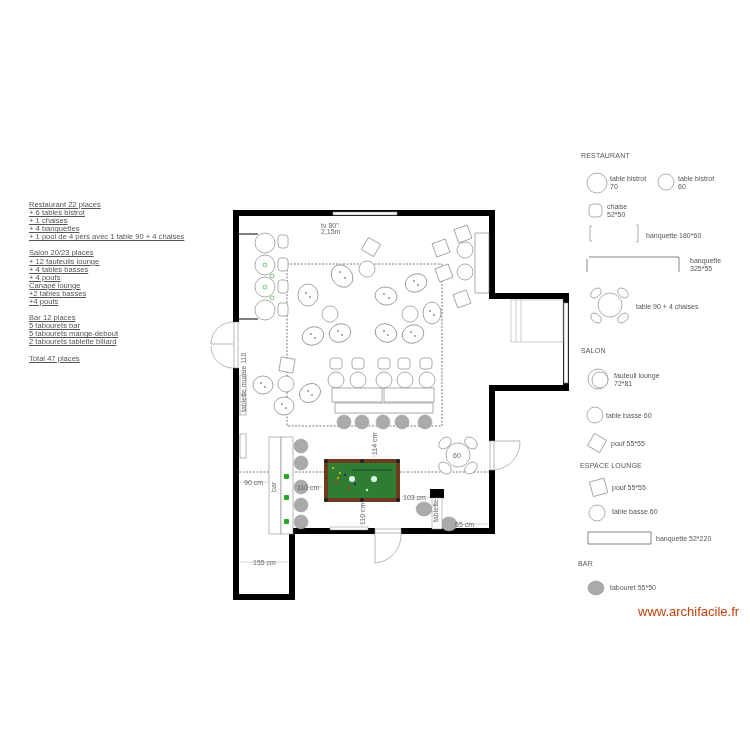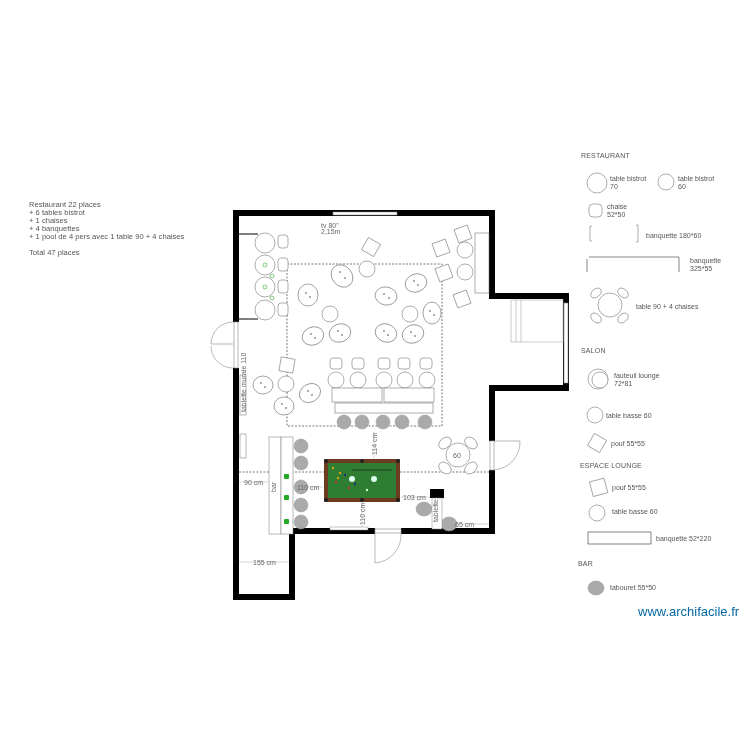--- a/index.html
+++ b/index.html
@@ -1,35 +1,50 @@
 <!DOCTYPE html>
 <html><head>
 <meta charset="utf-8">
 <style>
   html, body { margin:0; padding:0; background:#ffffff; }
   body { width:750px; height:750px; position:relative; overflow:hidden; font-family:"Liberation Sans", sans-serif; color:#555; }
   .notes { position:absolute; left:29px; top:201px; font-size:7.6px; line-height:8.1px; color:#555; }
   .notes .blk { margin-bottom:8px; }
-  .notes .ln { white-space:nowrap; }
+  .notes .ln { white-space:nowrap;text-decoration:underline; }
   .legend-h { position:absolute; font-size:7px; color:#555; letter-spacing:0.2px; }
   .legend-t { position:absolute; font-size:7px; line-height:7.5px; color:#555; white-space:nowrap; }
-  .watermark { position:absolute; left:638px; top:604px; font-size:13px; color:#0369a1; }
+  .watermark { position:absolute; left:638px; top:604px; font-size:13px; color:#c2410c; }
   svg.plan { position:absolute; left:0; top:0; }
   .dim { font-size:7px; fill:#666; font-family:"Liberation Sans", sans-serif; }
 </style>
 </head>
 <body>
 
 <div class="notes">
   <div class="blk">
     <div class="ln">Restaurant 22 places</div>
     <div class="ln">+ 6 tables bistrot</div>
     <div class="ln">+ 1 chaises</div>
     <div class="ln">+ 4 banquettes</div>
     <div class="ln">+ 1 pool de 4 pers avec 1 table 90 + 4 chaises</div>
+  </div>
+  <div class="blk">
+    <div class="ln">Salon 20/23 places</div>
+    <div class="ln">+ 12 fauteuils lounge</div>
+    <div class="ln">+ 4 tables basses</div>
+    <div class="ln">+ 4 poufs</div>
+    <div class="ln">Canapé lounge</div>
+    <div class="ln">+2 tables basses</div>
+    <div class="ln">+4 poufs</div>
+  </div>
+  <div class="blk">
+    <div class="ln">Bar 12 places</div>
+    <div class="ln">5 tabourets bar</div>
+    <div class="ln">5 tabourets mange-debout</div>
+    <div class="ln">2 tabourets tablette billard</div>
   </div>
   <div class="ln">Total 47 places</div>
 </div>
 
 <svg class="plan" width="750" height="750" viewBox="0 0 750 750">
 
   <g fill="#000">
 
     <rect x="233" y="210" width="262" height="6"></rect>
 

